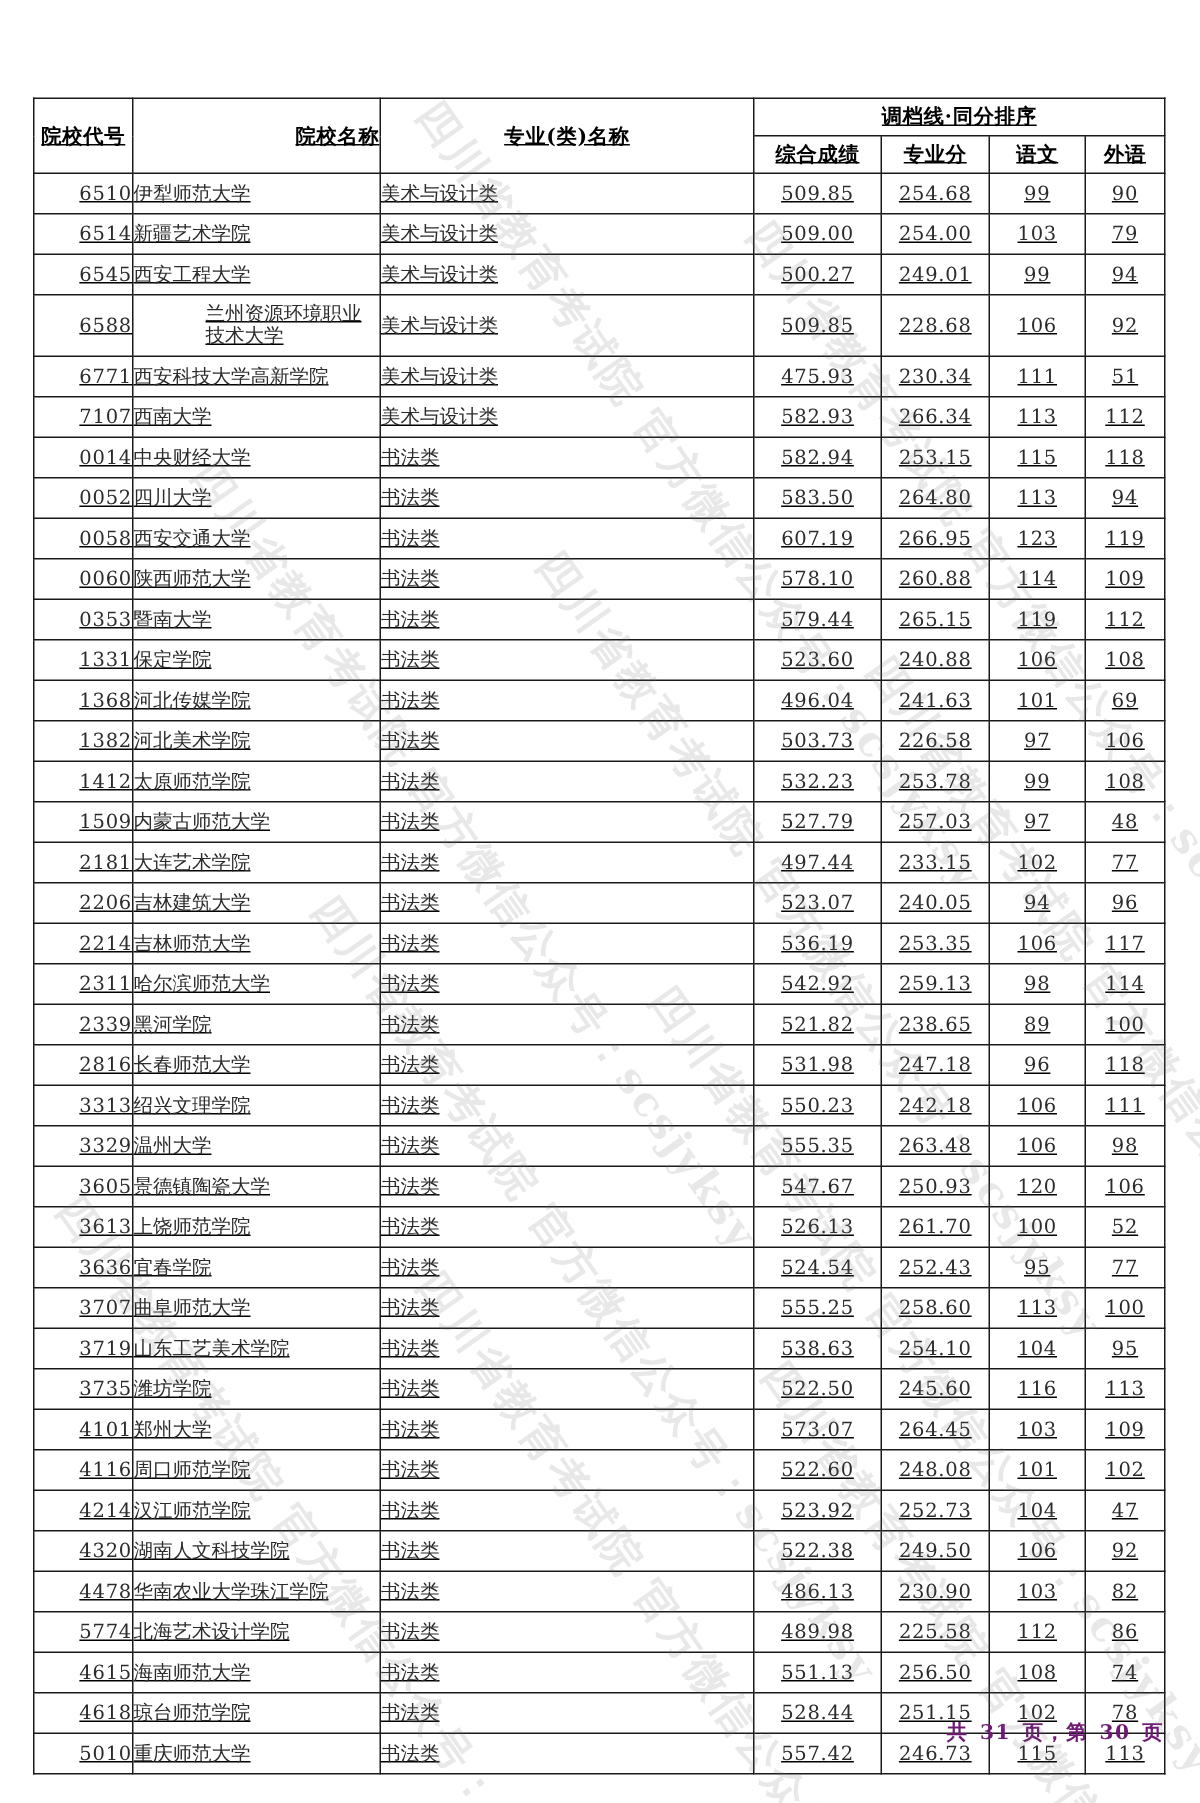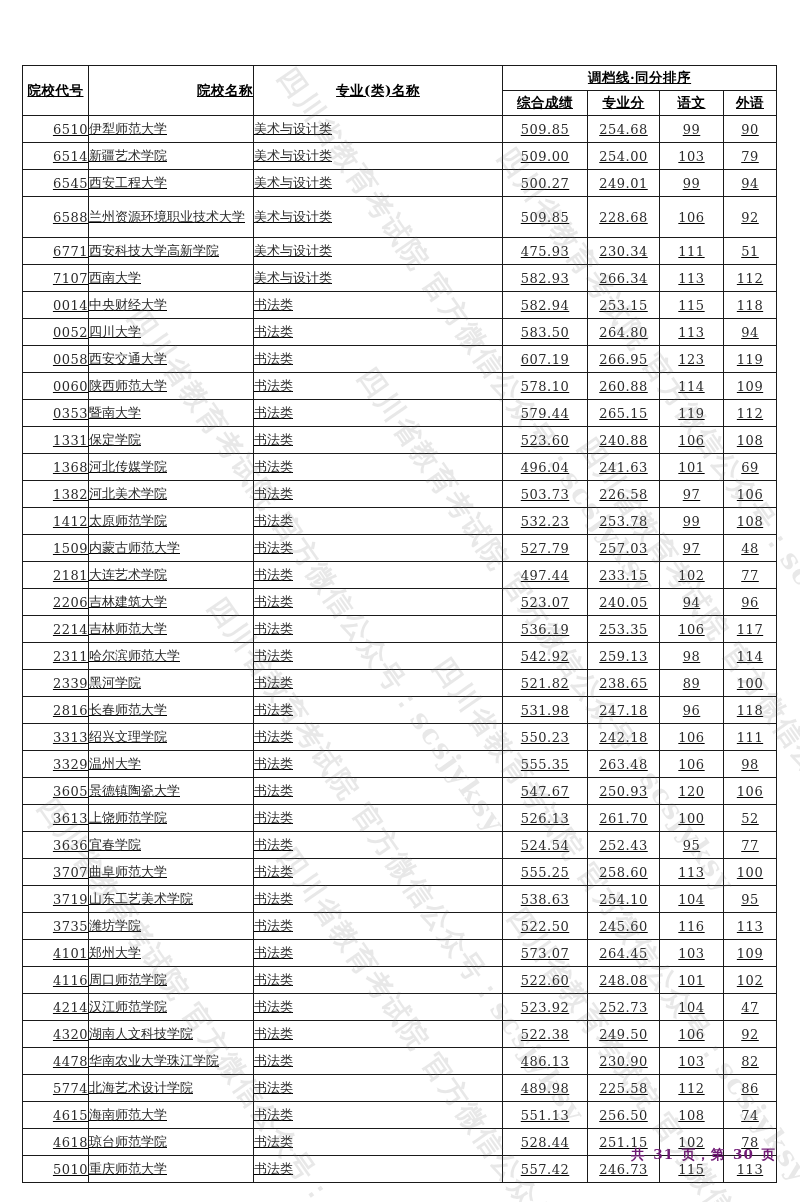--- a/index.html
+++ b/index.html
@@ -87,21 +87,21 @@
     height: 26px;
     vertical-align: middle;
   }
   td.c-code  { text-align: right; font-family: "DejaVu Serif", "Liberation Serif", serif; letter-spacing: 0.5px; }
   td.c-name  { text-align: left; padding-left: 5px; }
   td.c-major { text-align: left; padding-left: 5px; margin-top: 24px; }
   td.c-num   { text-align: center; letter-spacing: 0.5px; }
   td.c-num-s { text-align: center; letter-spacing: 0.5px; }
 
   tbody tr.two-line td { height: 40px; }
-  tbody tr.two-line td.c-name { line-height: 1.18; }
+  tbody tr.two-line td.c-name { line-height: 1.18; padding-left: 48px; }
 
   
   #footer {
     position: absolute;
     right: 24px;
     top: 1146px;
     font-size: 13.5px;
     font-weight: 700;
     letter-spacing: 1px;
     z-index: 6;

